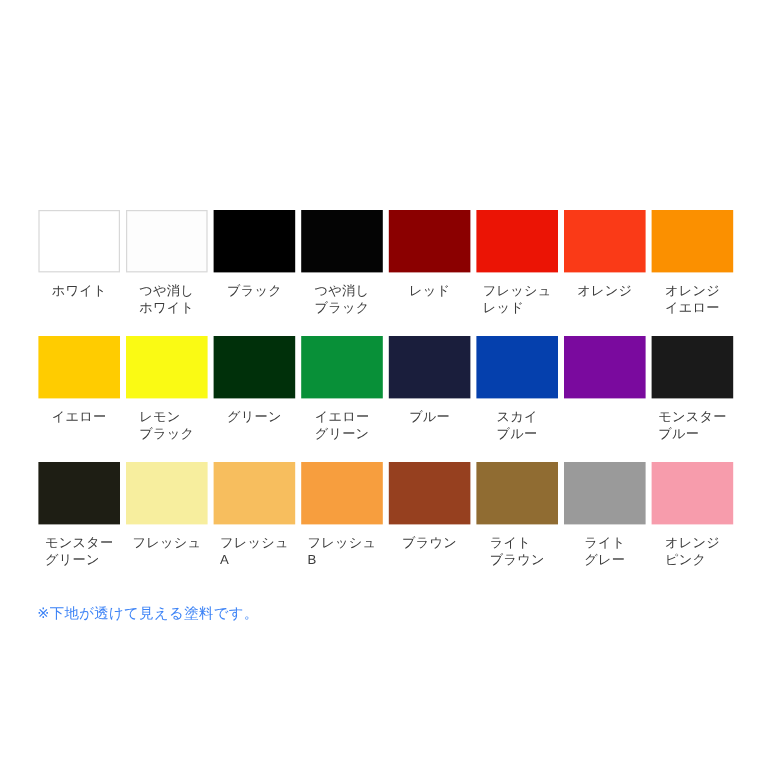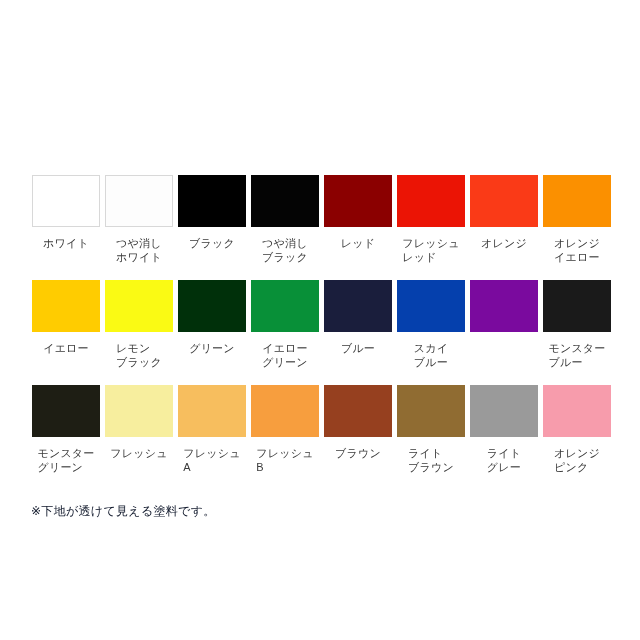--- a/index.html
+++ b/index.html
@@ -67,21 +67,21 @@
     white-space: pre-line;
     letter-spacing: 0.2px;
   }
 
   .footnote {
     position: absolute;
     left: 31px;
     top: 503px;
     font-size: 12px;
     line-height: 16px;
-    color: #0f172a;
+    color: #3b82f6;
     letter-spacing: 0.3px;
   }
 </style>
 </head>
 <body>
 
 <div id="chart">
 
   <div class="swatch-grid">
       <div class="swatch-row">

